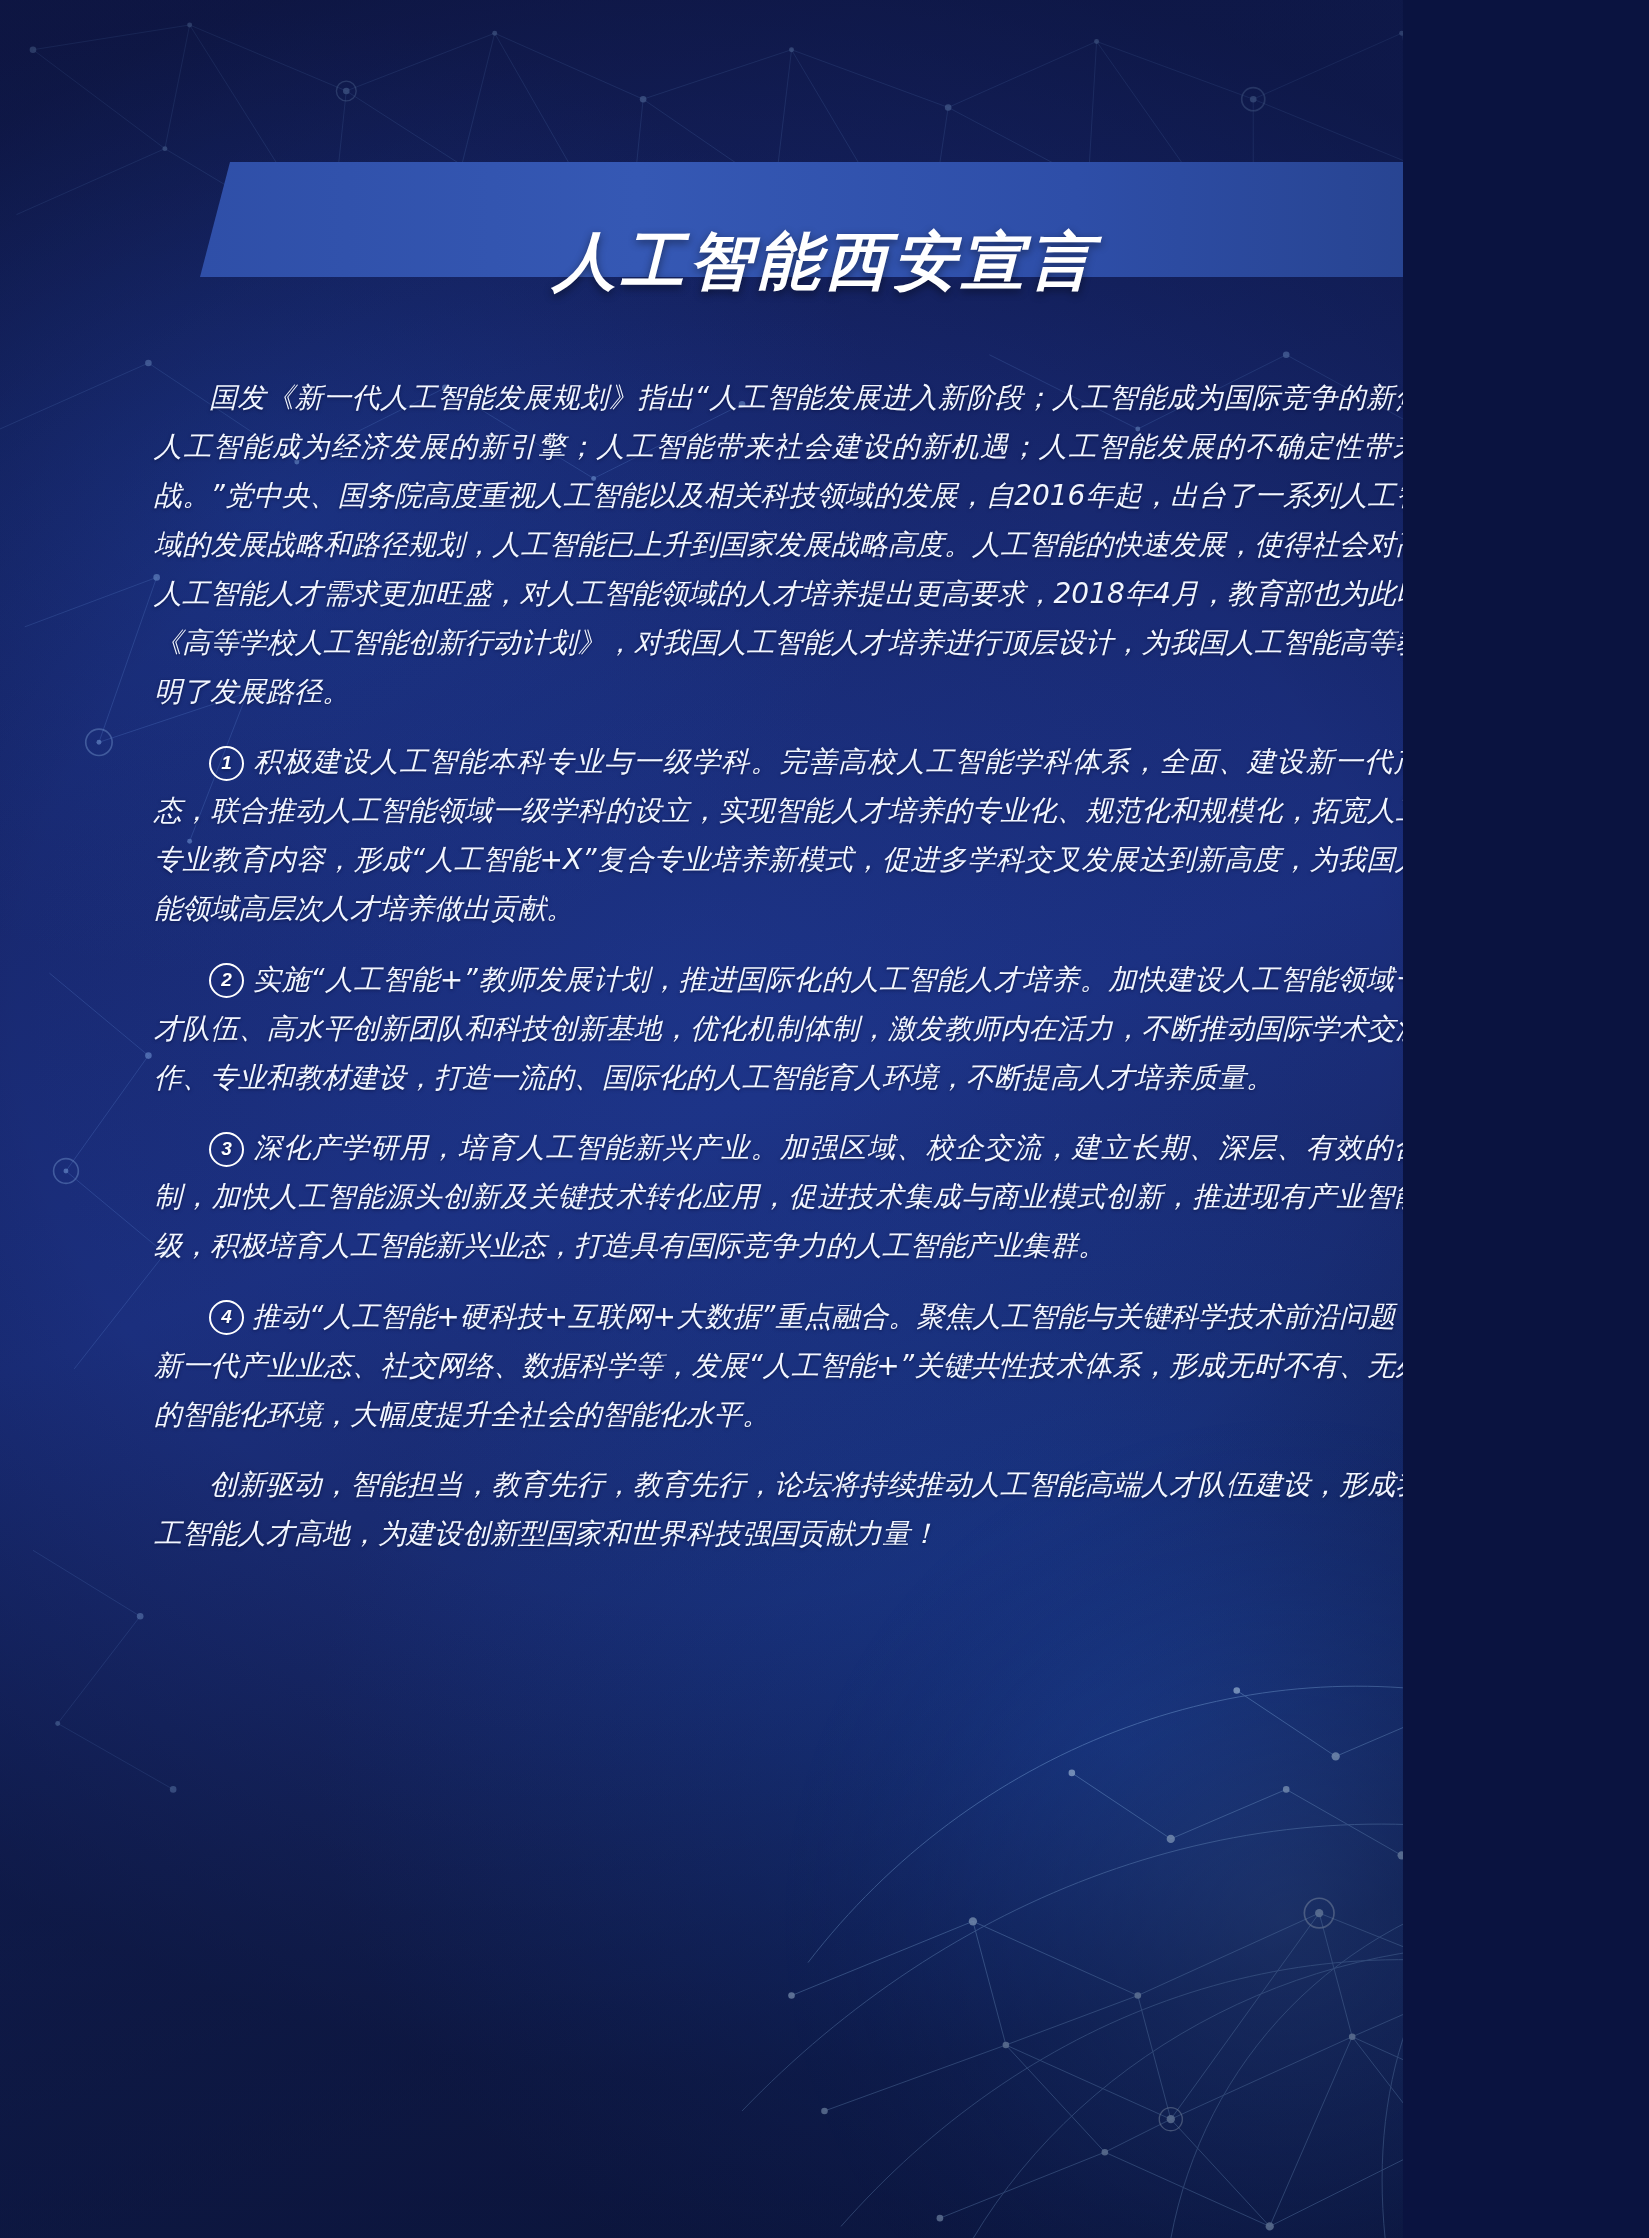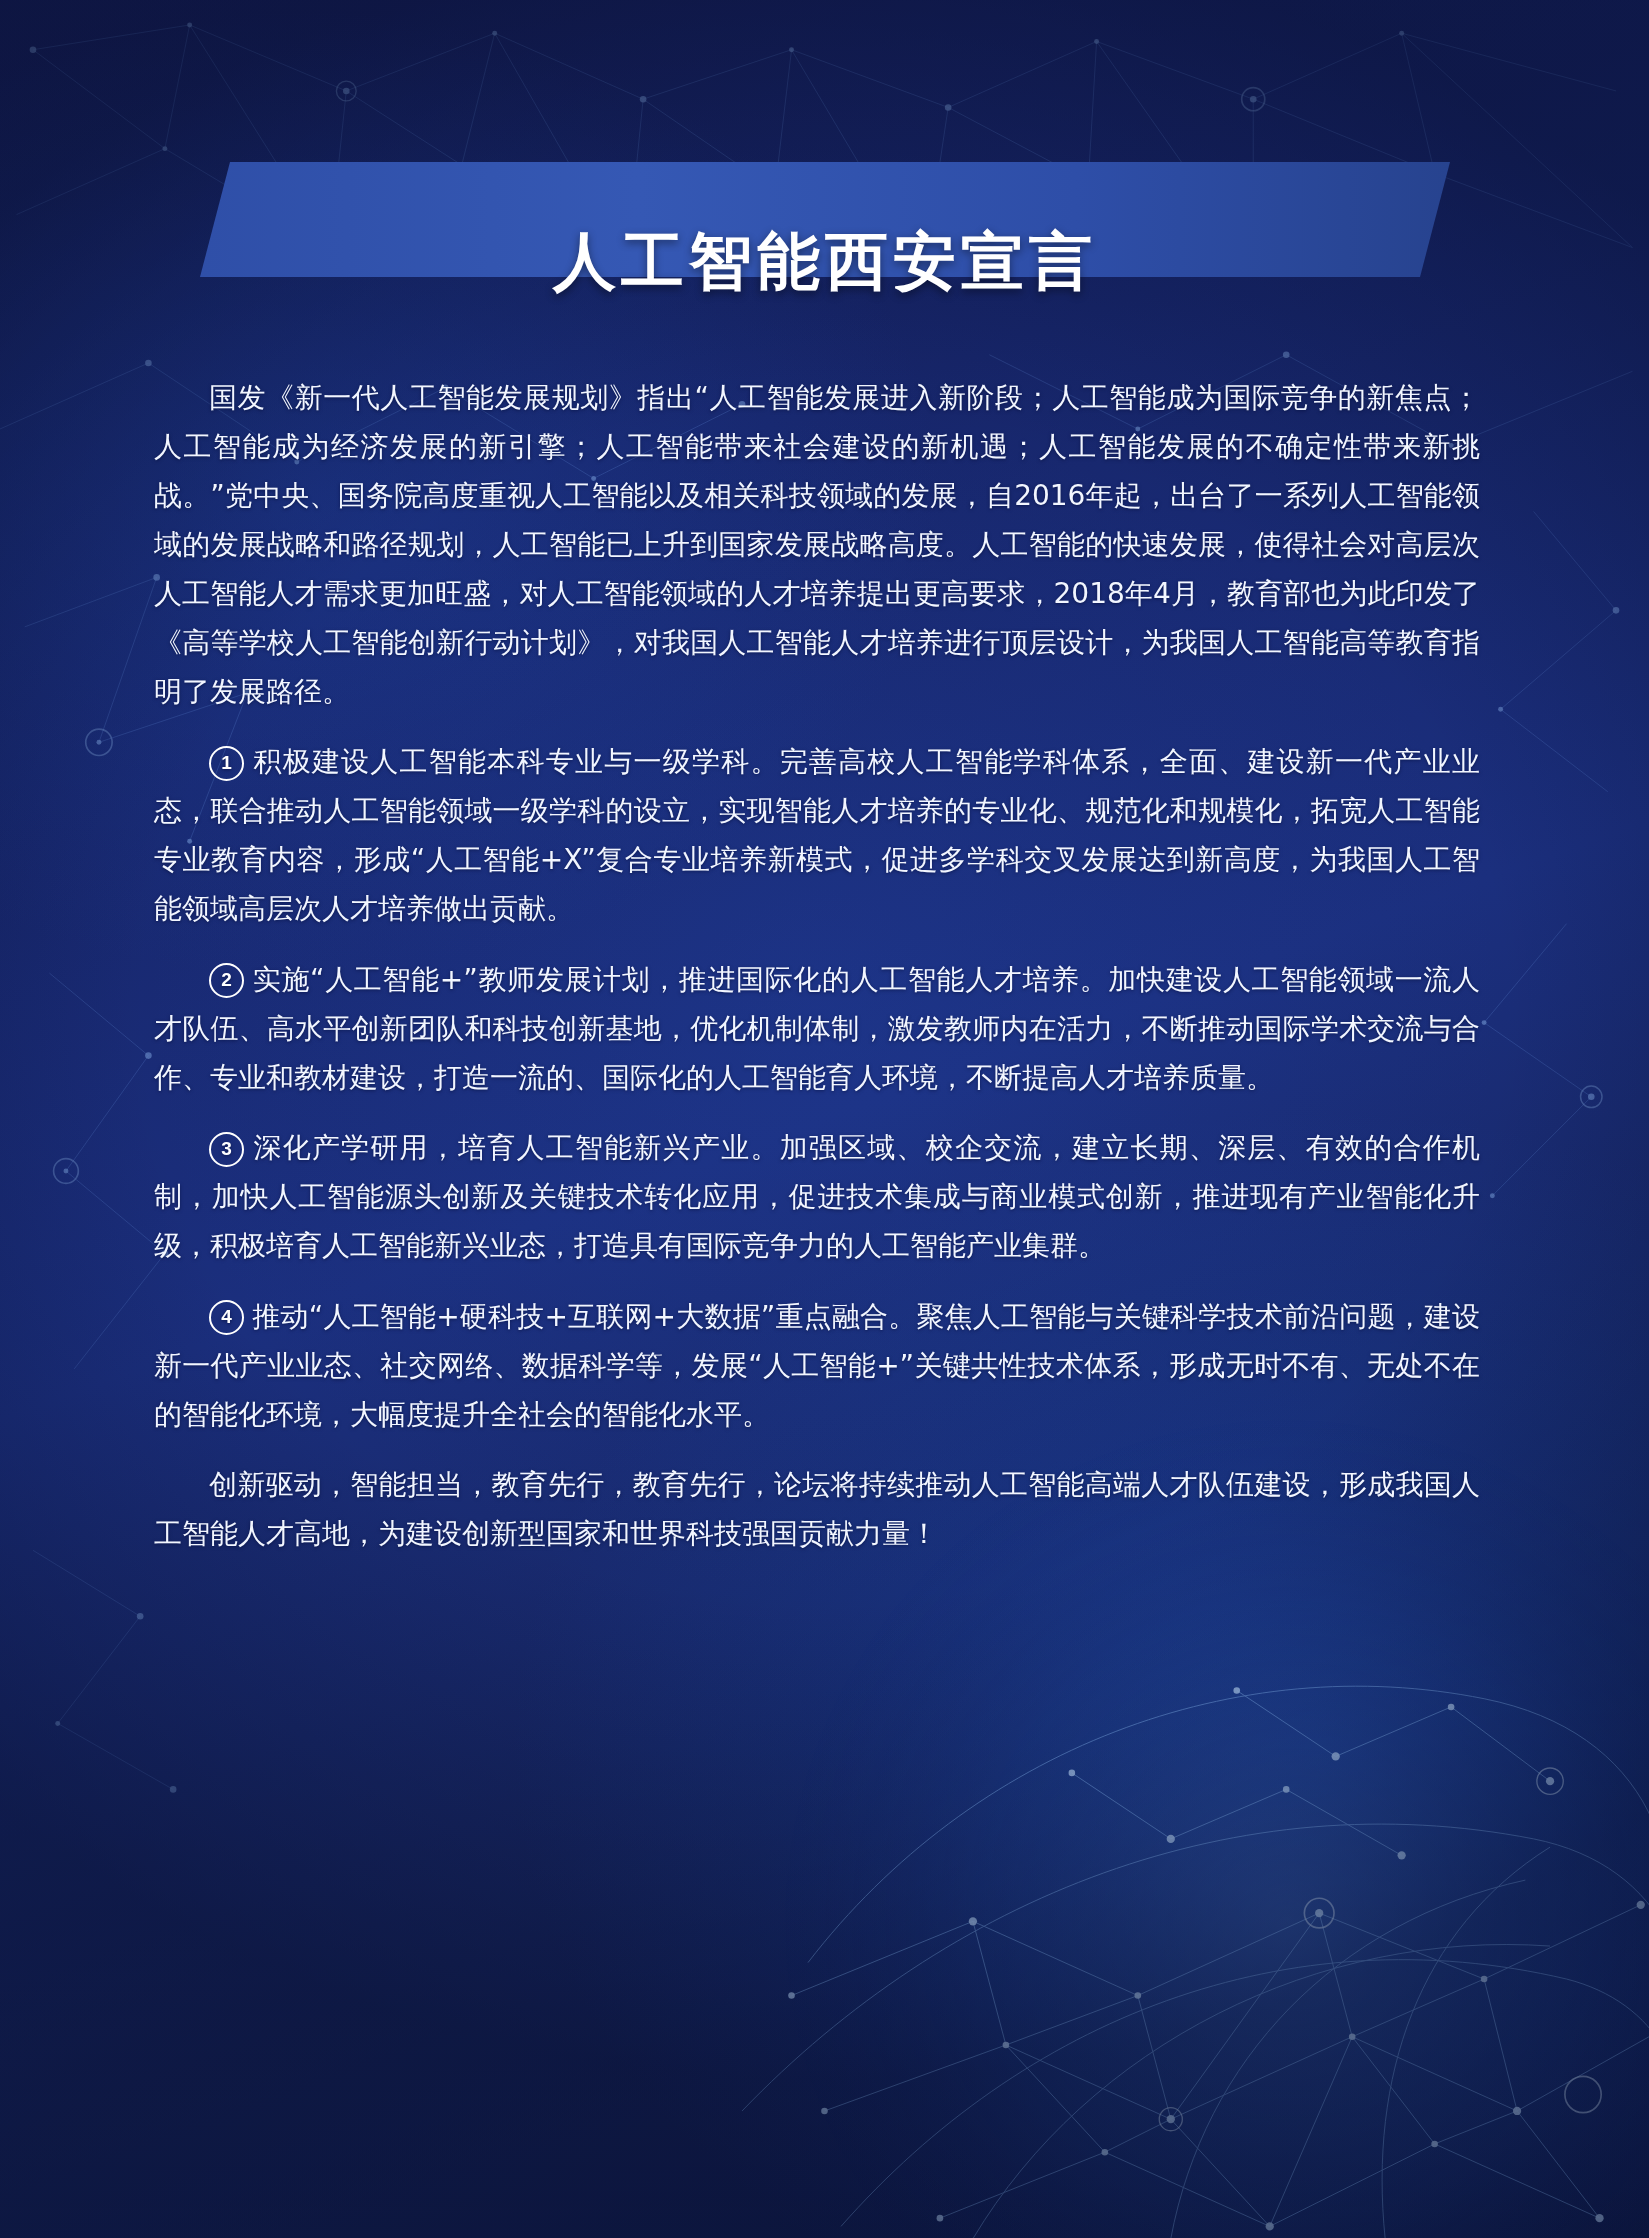--- a/index.html
+++ b/index.html
@@ -9,27 +9,28 @@
   }
   body {
     width: 1649px;
     height: 2239px;
     overflow: hidden;
     font-family: "Liberation Sans", "DejaVu Sans", sans-serif;
   }
 
   #poster {
     position: relative;
-    width: 1649px;
+    width: 1403px;
     height: 2239px;
     background:
       radial-gradient(ellipse 989px 742px at 18% 22%, rgba(30,60,150,0.55) 0%, rgba(12,25,80,0.0) 65%),
       radial-gradient(ellipse 1154px 907px at 80% 78%, rgba(25,70,170,0.55) 0%, rgba(10,22,70,0.0) 70%),
       linear-gradient(160deg, #16205c 0%, #17266b 25%, #1b2f7e 50%, #16255f 75%, #101b4a 100%);
     overflow: hidden;
+    font-style: italic;
   }
 
   
   .net {
     position: absolute;
     inset: 0;
     pointer-events: none;
   }
   .net-top { opacity: 0.55; }
   .net-bottom { opacity: 0.85; }

